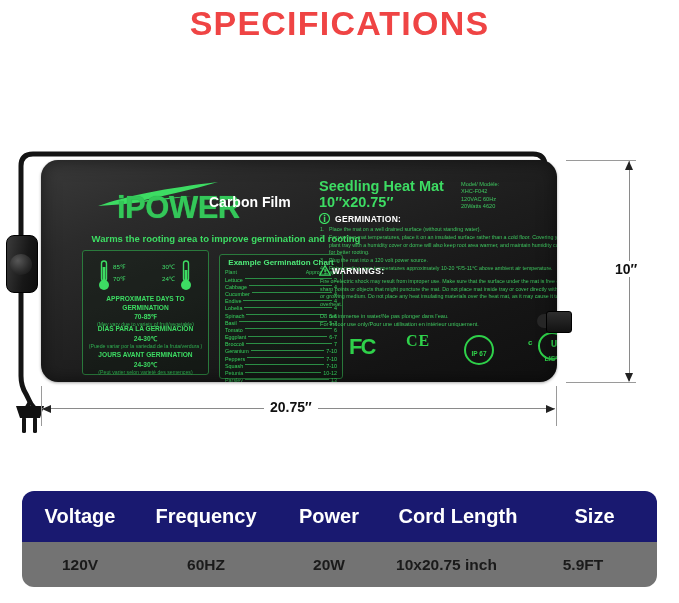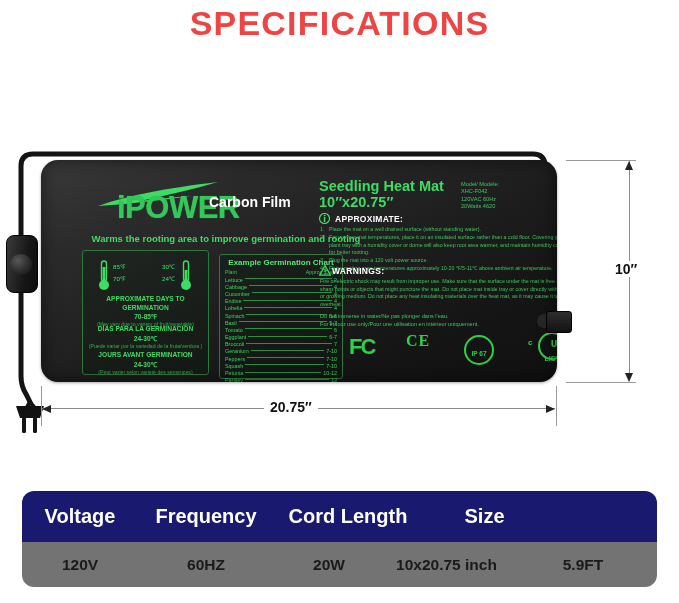--- a/index.html
+++ b/index.html
@@ -342,21 +342,21 @@
             <div>120VAC 60Hz</div>
             <div>20Watts    4620</div>
           </div>
 
         <div class="instr-head">
           <svg width="11" height="11" viewBox="0 0 11 11">
             <circle cx="5.5" cy="5.5" r="5" fill="none" stroke="#3ddc63" stroke-width="1.2"></circle>
             <rect x="4.8" y="4" width="1.5" height="5" fill="#3ddc63"></rect>
             <rect x="4.8" y="1.8" width="1.5" height="1.5" fill="#3ddc63"></rect>
           </svg>
-          <span class="txt">APPROXIMATE:</span>
+          <span class="txt">GERMINATION:</span>
         </div>
         <div class="instr-list" id="instr-list">
             <div class="li">
               <span class="n">1.</span>
               <span>Place the mat on a well drained surface (without standing water).</span>
             </div>
             <div class="li">
               <span class="n">2.</span>
               <span>For warmer mat temperatures, place it on an insulated surface rather than a cold floor. Covering your plant tray with a humidity cover or dome will also keep root area warmer, and maintain humidity control for better rooting.</span>
             </div>
@@ -420,20 +420,21 @@
       <div class="arrow arrow-u" style="left:625px;top:115px;"></div>
       <div class="arrow arrow-d" style="left:625px;top:327px;"></div>
       <div class="dim-label" style="left:609px;top:215px;">10″</div>
     </div>
   </div>
 
   <div class="spec">
     <div class="spec-head" id="spec-head">
         <div class="cell c0">Voltage</div>
         <div class="cell c1">Frequency</div>
+        <div class="cell c2">Power</div>
         <div class="cell c4">Cord Length</div>
         <div class="cell c3">Size</div>
       </div>
     <div class="spec-body" id="spec-body">
         <div class="cell c0">120V</div>
         <div class="cell c1">60HZ</div>
         <div class="cell c2">20W</div>
         <div class="cell c3">10x20.75 inch</div>
         <div class="cell c4">5.9FT</div>
       </div>

